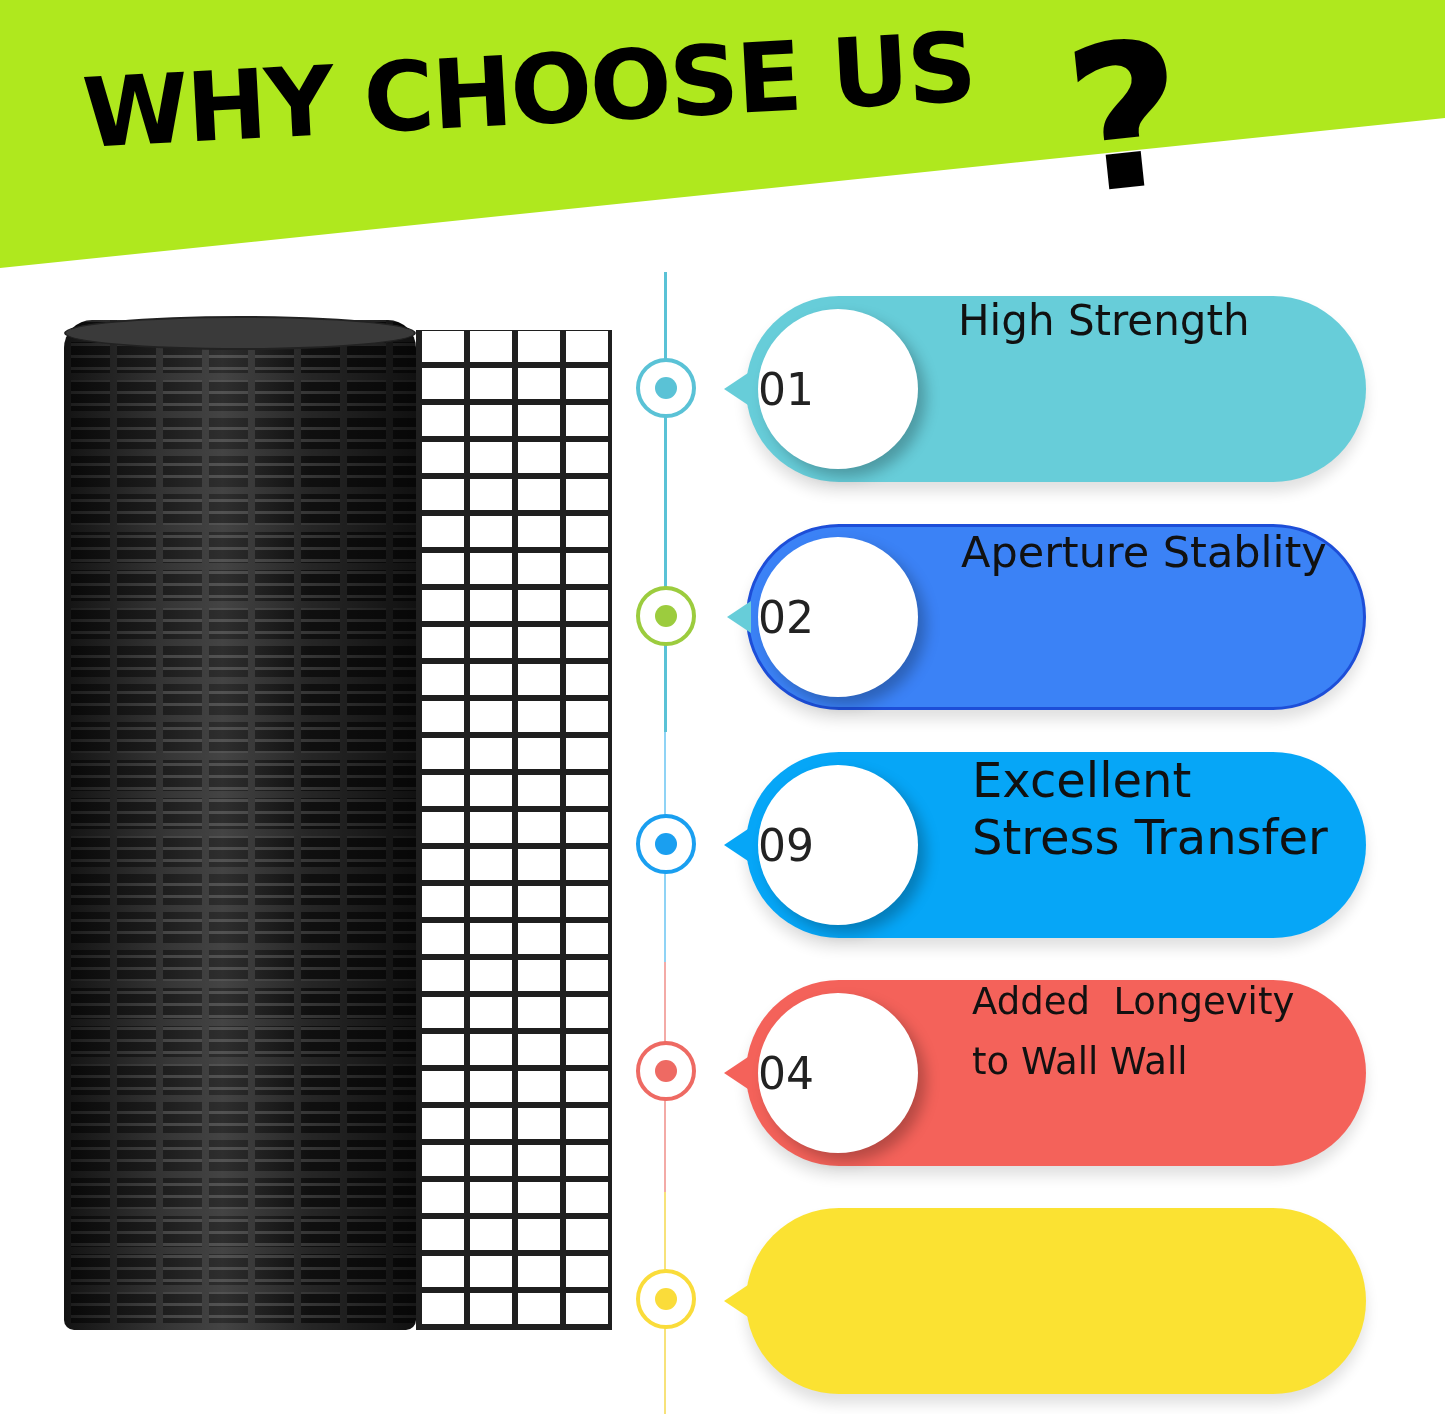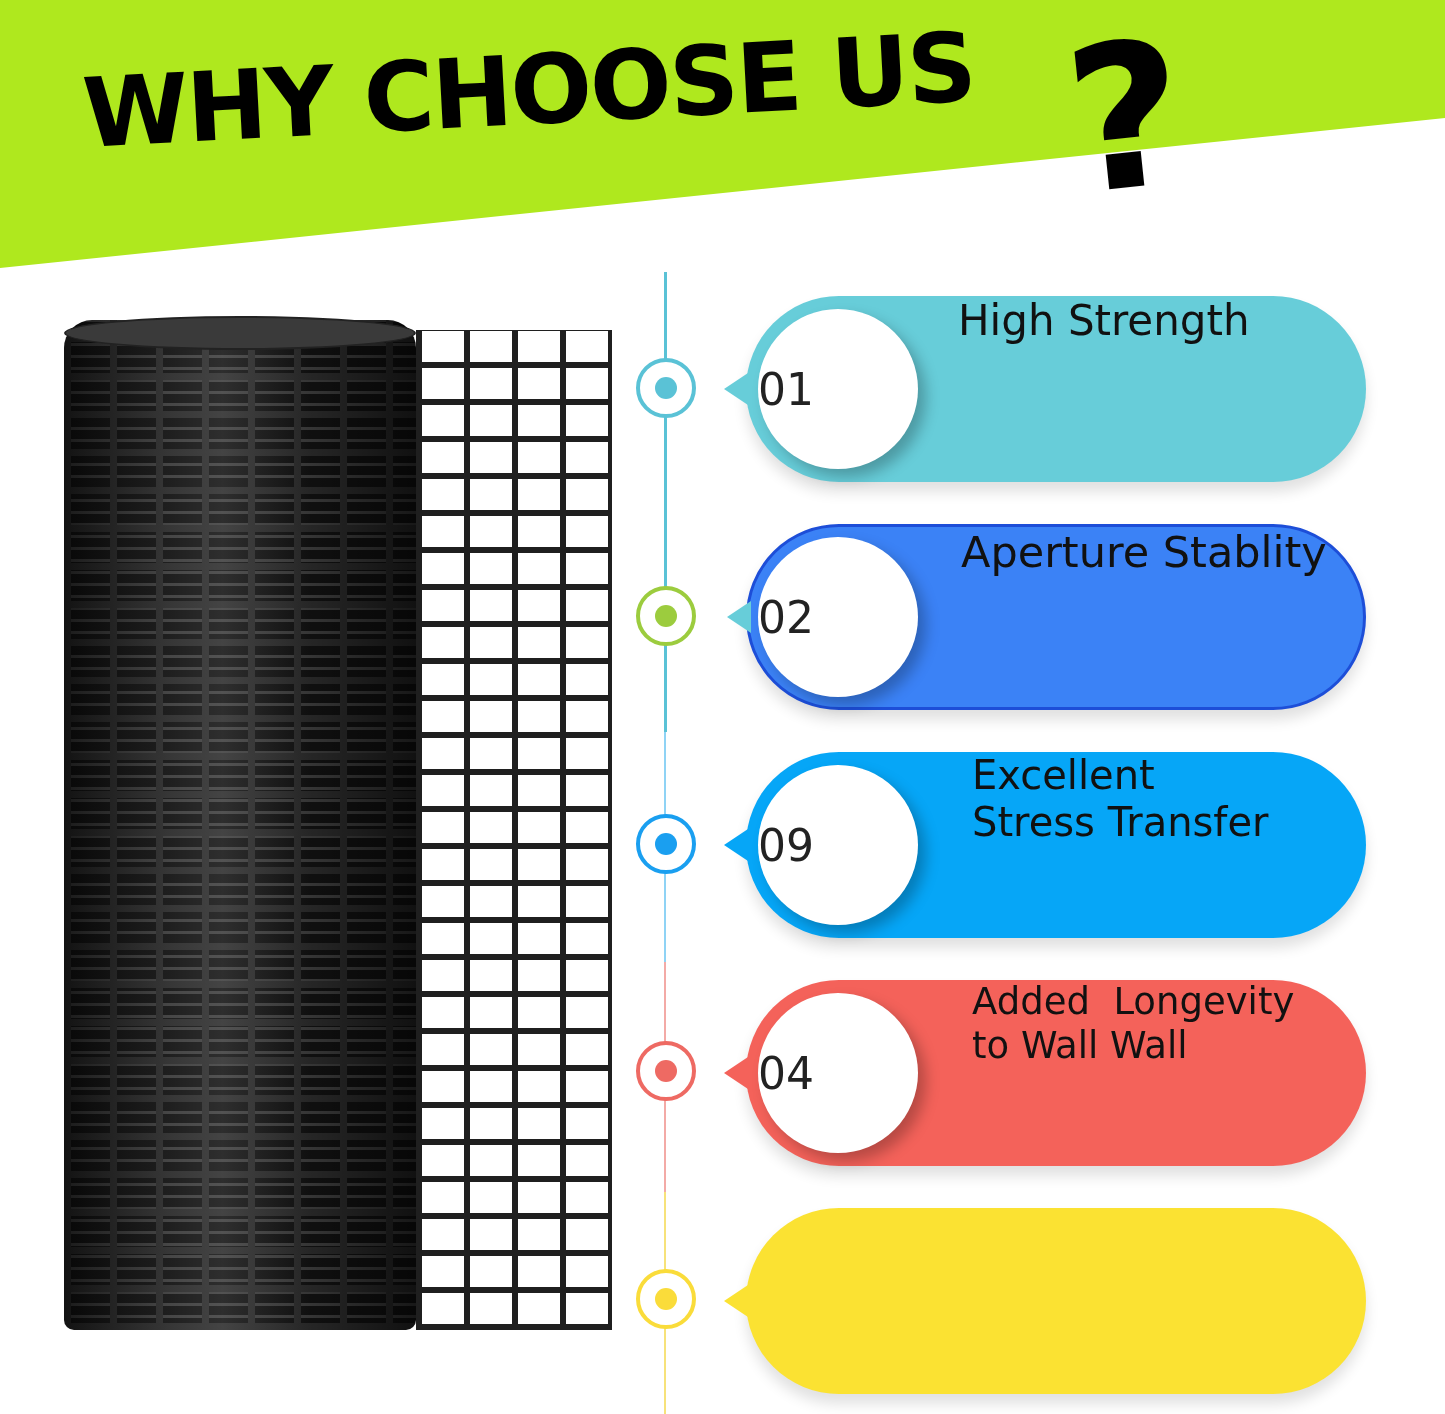--- a/index.html
+++ b/index.html
@@ -91,32 +91,32 @@
   <div class="label" style="font-size:43px;">
     <span>Aperture Stablity</span>
   </div>
 </div>
 
 <div class="pill" style="top:752px; background:#06a6f7;">
   <div class="pointer" style="border-right-color:#06a6f7;"></div>
   <div class="badge">
       <span class="num">09</span>
     </div>
-  <div class="label" style="font-size:40px; left:226px;">
+  <div class="label" style="font-size:48px; left:226px;">
     <span>Excellent</span>
     <span>Stress Transfer</span>
   </div>
 </div>
 
 <div class="pill" style="top:980px; background:#f4625a;">
   <div class="pointer" style="border-right-color:#f4625a;"></div>
   <div class="badge">
       <span class="num">04</span>
     </div>
-  <div class="label" style="font-size:37px; left:226px; white-space:pre;">
+  <div class="label" style="font-size:37px; left:226px; white-space:pre;gap:16px;">
     <span>Added  Longevity</span>
     <span>to Wall Wall</span>
   </div>
 </div>
 
 <div class="pill" style="top:1208px; background:#fbe232;">
   <div class="pointer" style="border-right-color:#fbe232;"></div>
 </div>
 
 </body></html>

